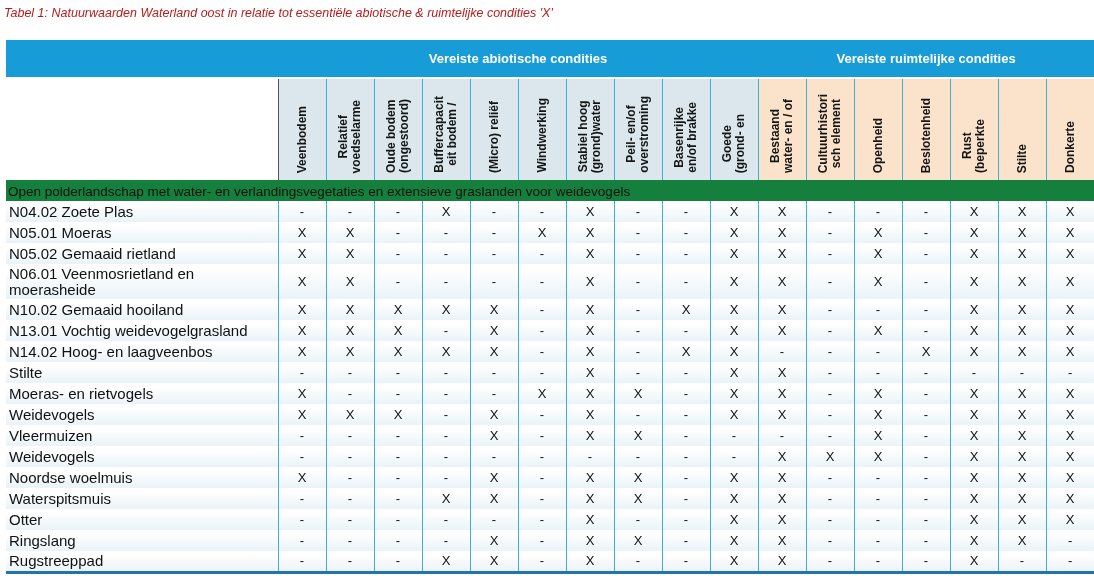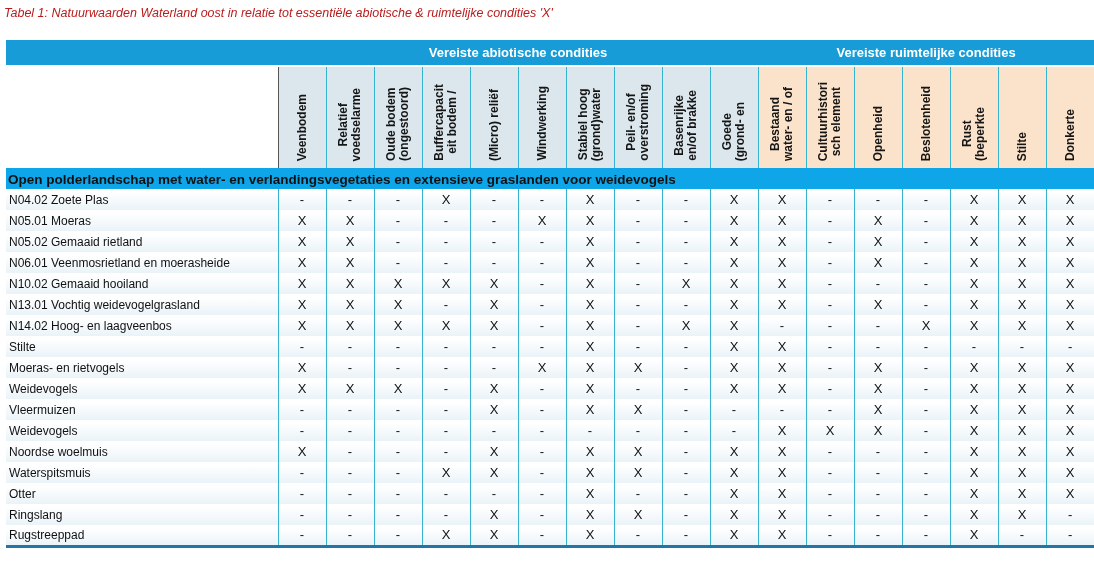--- a/index.html
+++ b/index.html
@@ -12,21 +12,21 @@
     position:absolute; top:6px; left:4px;
     font-style:italic; font-size:12.5px; color:#b91c1c; white-space:nowrap;
   }
   .tablewrap { position:absolute; left:6px; top:40px; }
   table { border-collapse:collapse; table-layout:fixed; width:1088px; }
   table { border-bottom:3px solid #2176a5; }
 
   
   tr.band th {
     background:#189cd7; color:#fff; font-weight:bold; font-size:13px;
-    height:26px; vertical-align:middle; text-align:center;
+    height:38px; vertical-align:middle; text-align:center;
     border:none; border-bottom:2px solid #ffffff; padding:0;
   }
 
   
   th.rot {
     height:102px; vertical-align:bottom; text-align:center;
     font-size:12px; line-height:13px; font-weight:bold; color:#151515;
     border-left:1px solid #35b3cf; overflow:hidden; padding:0 0 4px 0;
   }
   th.rot.abiotic { background:#dbe7ec; }
@@ -35,29 +35,29 @@
   th.rot.last    { border-right:1px solid #35b3cf; }
   th.corner      { background:#fff; border:none; }
   th.rot span {
     display:inline-block;
     writing-mode:vertical-rl; transform:rotate(180deg);
     white-space:pre-line;
   }
 
   
   tr.sect td {
-    background:#0ea5e9; font-weight:bold; font-size:13.5px;
+    background:#15803d; font-weight:normal; font-size:13.5px;
     padding:4px 2px 2px 2px; border:none;
   }
 
   
   tr.datarow { background:linear-gradient(180deg,#ffffff 15%,#eaf3f8 100%); }
   tr.datarow td { height:21px; }
   td.lblcell {
-    font-size:12px; line-height:16px; padding:2px 6px 1px 3px; color:#111;
+    font-size:15px; line-height:16px; padding:2px 6px 1px 3px; color:#111;
   }
   td.val {
     text-align:center; font-size:13px; line-height:16px; color:#111;
     border-left:1px solid #35b3cf; padding:2px 0 1px 0;
   }
   td.val.last { border-right:1px solid #35b3cf; }
 </style>
 </head>
 <body>
 

